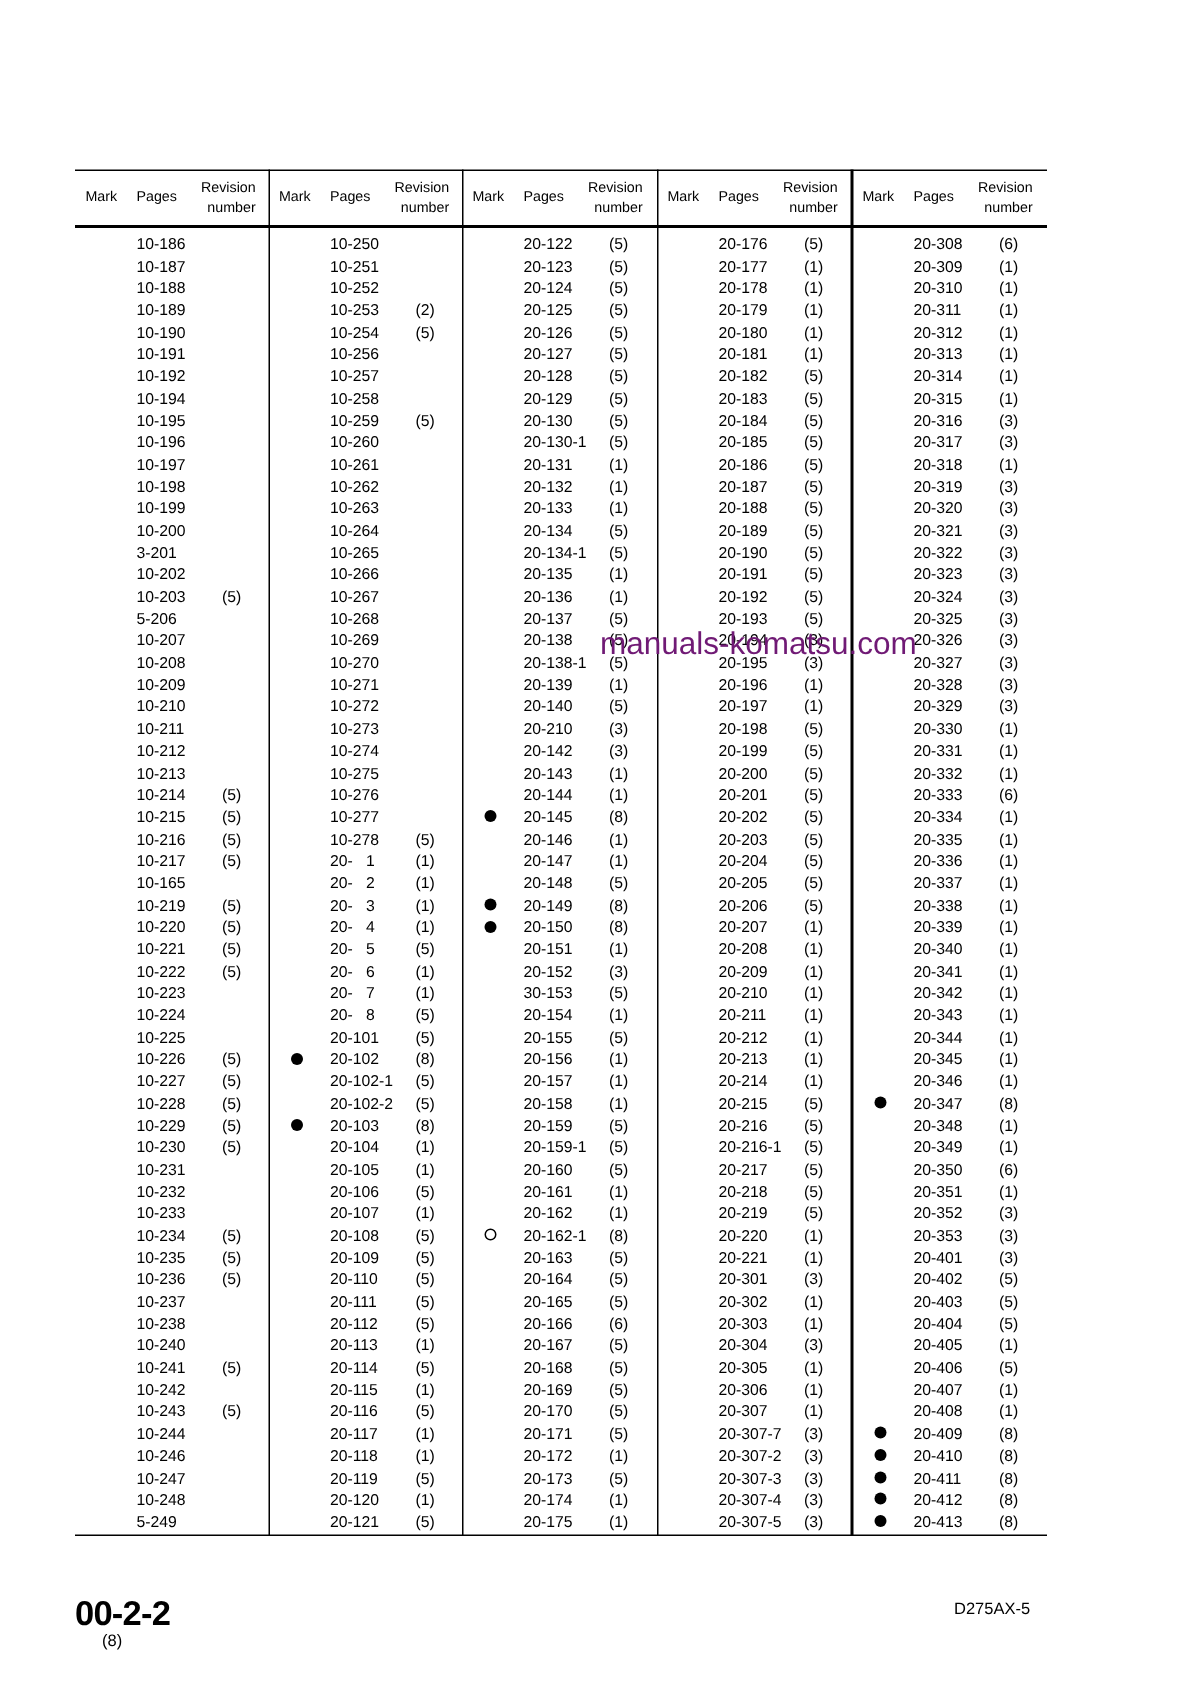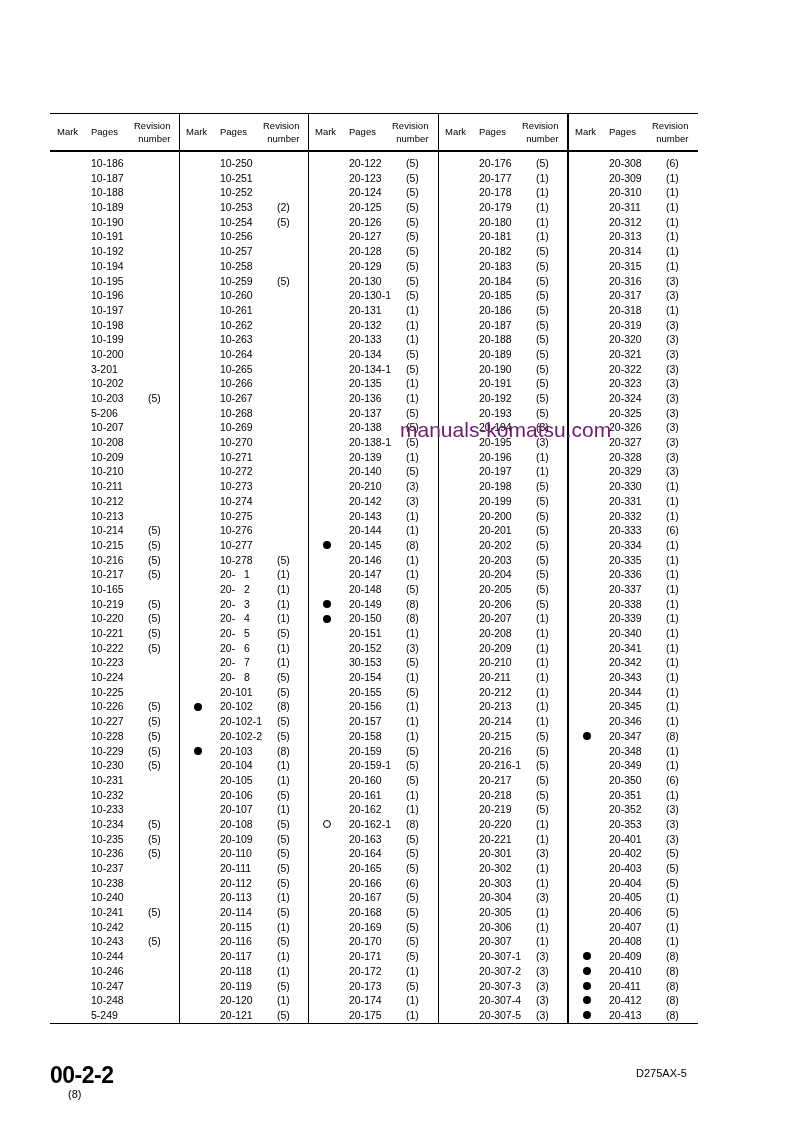--- a/index.html
+++ b/index.html
@@ -1223,21 +1223,21 @@
           <span class="page">20-306</span>
           <span class="rev">(1)</span>
         </div>
         <div class="row">
           <span class="mark"></span>
           <span class="page">20-307</span>
           <span class="rev">(1)</span>
         </div>
         <div class="row">
           <span class="mark"></span>
-          <span class="page">20-307-1</span>
+          <span class="page">20-307-7</span>
           <span class="rev">(3)</span>
         </div>
         <div class="row">
           <span class="mark"></span>
           <span class="page">20-307-2</span>
           <span class="rev">(3)</span>
         </div>
         <div class="row">
           <span class="mark"></span>
           <span class="page">20-307-3</span>

